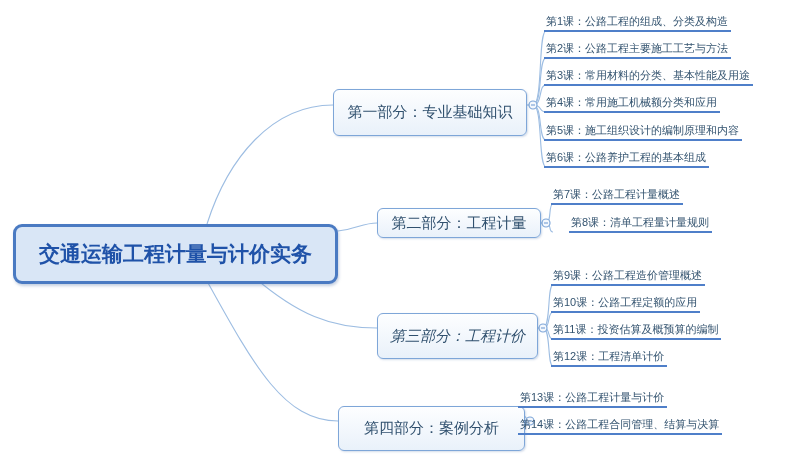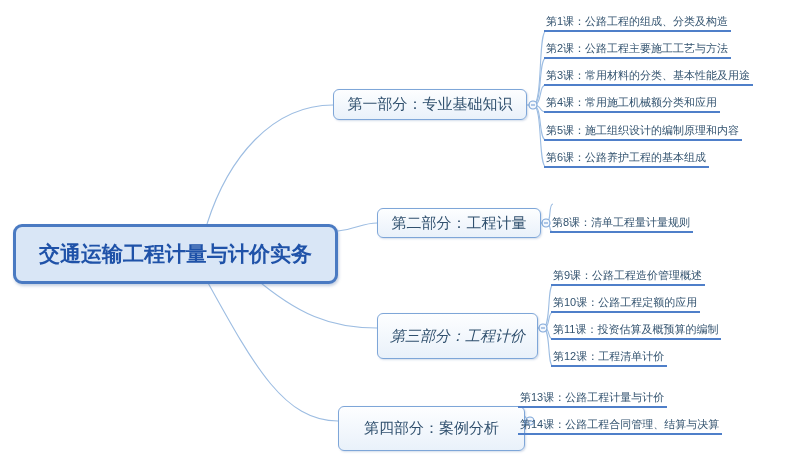--- a/index.html
+++ b/index.html
@@ -21,21 +21,21 @@
   .root-topic{
     left:13px;top:224px;width:325px;height:60px;
     background:var(--root_fill);
     border:3px solid var(--root_border);
     border-radius:9px;
     color:var(--root_text);
     font-size:21px;font-weight:bold;
     box-shadow:1px 2px 3px rgba(90,120,170,.35);
   }
   .branch-topic{
-    height:31px;
+    height:47px;
     background:linear-gradient(#fdfeff,#e9f1fa);
     border:1.5px solid var(--branch_border);
     border-radius:6px;
     color:var(--branch_text);
     font-size:15px;
     box-shadow:1px 1px 2px rgba(110,140,185,.3);
   }
   .leaf-topic{
     position:absolute;
     font-size:11px;line-height:16px;
@@ -105,21 +105,22 @@
   <div class="topic branch-topic" style="left:377px;top:313px;width:161px;height:46px;font-style:italic;">第三部分：工程计价</div>
   <div class="topic branch-topic" style="left:338px;top:406px;width:187px;height:45px;">第四部分：案例分析</div>
 
   <div class="leaf-topic" style="left:544px;top:13px;">第1课：公路工程的组成、分类及构造</div>
   <div class="leaf-topic" style="left:544px;top:40px;">第2课：公路工程主要施工工艺与方法</div>
   <div class="leaf-topic" style="left:544px;top:67px;">第3课：常用材料的分类、基本性能及用途</div>
   <div class="leaf-topic" style="left:544px;top:94px;">第4课：常用施工机械额分类和应用</div>
   <div class="leaf-topic" style="left:544px;top:122px;">第5课：施工组织设计的编制原理和内容</div>
   <div class="leaf-topic" style="left:544px;top:149px;">第6课：公路养护工程的基本组成</div>
 
-  <div class="leaf-topic" style="left:550px;top:214px;">第8课：清单工程量计量规则</div>
+  <div class="leaf-topic" style="left:551px;top:186px;">第7课：公路工程计量概述</div>
+  <div class="leaf-topic" style="left:569px;top:214px;">第8课：清单工程量计量规则</div>
 
   <div class="leaf-topic" style="left:551px;top:267px;">第9课：公路工程造价管理概述</div>
   <div class="leaf-topic" style="left:551px;top:294px;">第10课：公路工程定额的应用</div>
   <div class="leaf-topic" style="left:551px;top:321px;">第11课：投资估算及概预算的编制</div>
   <div class="leaf-topic" style="left:551px;top:348px;">第12课：工程清单计价</div>
 
   <div class="leaf-topic" style="left:518px;top:389px;">第13课：公路工程计量与计价</div>
   <div class="leaf-topic" style="left:518px;top:416px;">第14课：公路工程合同管理、结算与决算</div>
 
 </div>

